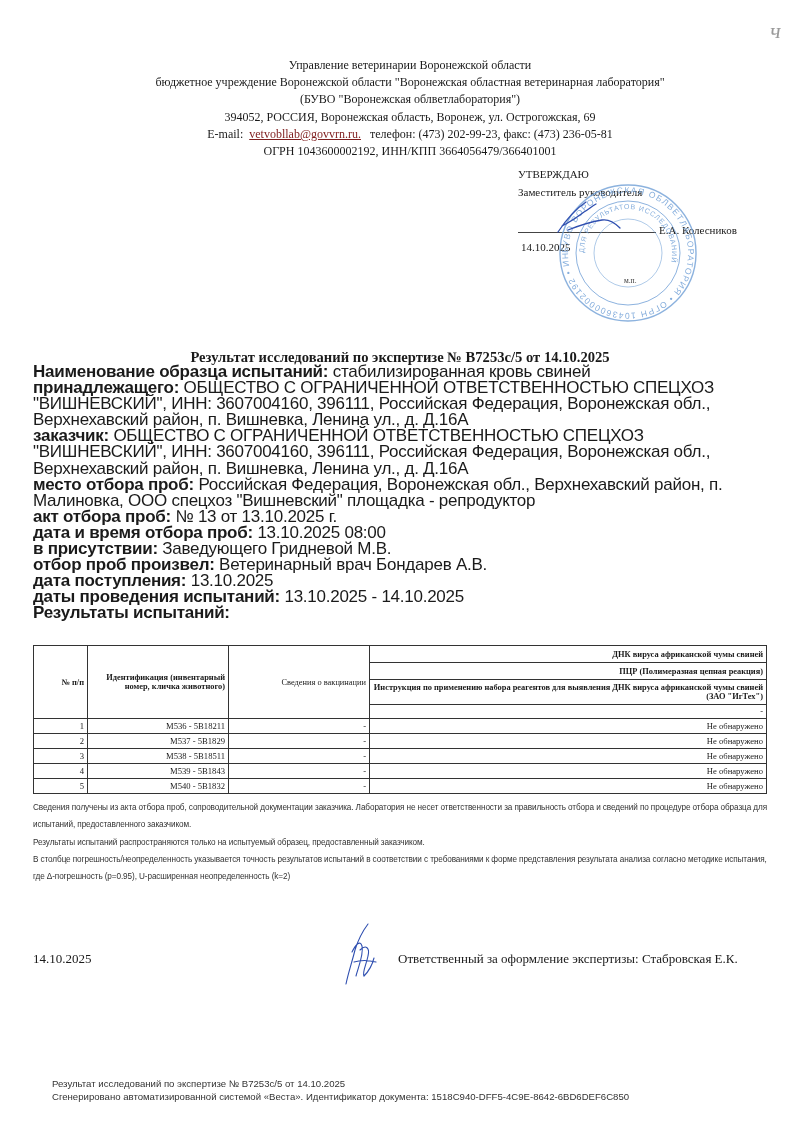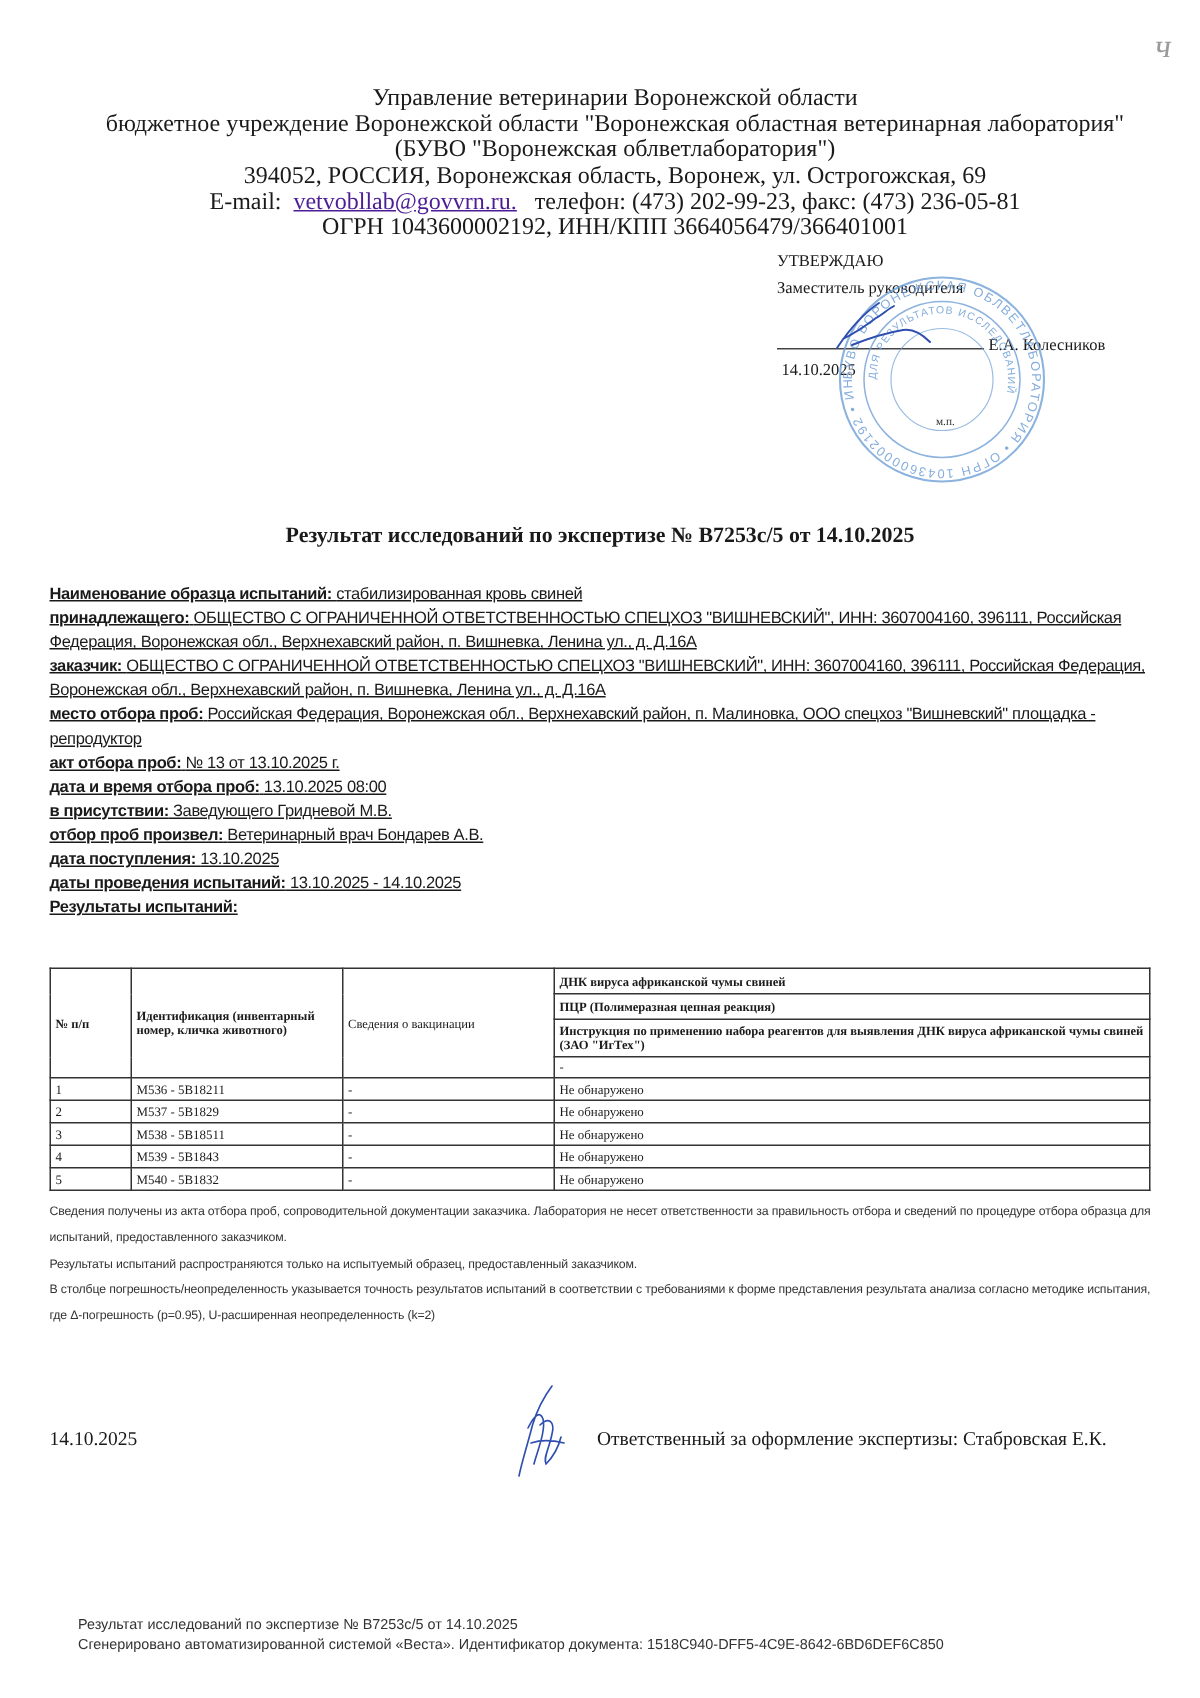--- a/index.html
+++ b/index.html
@@ -3,43 +3,43 @@
 <meta charset="utf-8">
 <style>
   html, body { margin: 0; padding: 0; background: #ffffff; }
   body { width: 800px; height: 1132px; position: relative; overflow: hidden;
          font-family: "Liberation Serif", "DejaVu Serif", serif; color: #1a1a1a; }
 
   .corner-mark { position: absolute; left: 770px; top: 18px; font-size: 22px; color: #9a9a9a;
                  font-family: "Liberation Serif", serif; transform: skewX(-8deg); }
 
   .org-header { position: absolute; left: 60px; width: 700px; top: 57px; text-align: center;
-                font-size: 16px; line-height: 17.2px; }
-  .org-header .email-link { text-decoration: underline; color: #4c1d95; }
+                font-size: 12px; line-height: 17.2px; }
+  .org-header .email-link { text-decoration: underline; color: #7f1d1d; }
 
   .approval { position: absolute; left: 518px; top: 165px; font-size: 11px; line-height: 18px; }
   .approval .sig-line { position: absolute; left: 0; top: 67px; width: 138px; border-top: 1px solid #444; }
   .approval .approver-name { position: absolute; left: 141px; top: 56px; white-space: nowrap; }
   .approval .approval-date { position: absolute; left: 3px; top: 73px; white-space: nowrap; }
 
   .stamp { position: absolute; left: 558px; top: 183px; width: 140px; height: 140px; }
   .signature1 { position: absolute; left: 548px; top: 192px; width: 80px; height: 50px; }
 
   .doc-title { position: absolute; left: 0; width: 800px; top: 349px; text-align: center;
                font-weight: bold; font-size: 14.6px; }
 
-  .info { position: absolute; left: 33px; top: 388px; width: 740px;
+  .info { position: absolute; left: 33px; top: 364px; width: 740px;
           font-family: "Liberation Sans Narrow", "Liberation Sans", sans-serif;
-          font-size: 11px; line-height: 16.1px; letter-spacing: -0.25px; text-decoration: underline; }
+          font-size: 17px; line-height: 16.1px; letter-spacing: -0.25px; }
   .info .label { font-weight: bold; }
   .info p { margin: 0; }
 
   table.results { position: absolute; left: 33px; top: 645px; width: 734px; border-collapse: collapse;
                   font-size: 8.4px; font-family: "Liberation Serif", serif; }
-  table.results td, table.results th { border: 1px solid #333; text-align: left; vertical-align: middle;
+  table.results td, table.results th { border: 1px solid #333; text-align: right; vertical-align: middle;
                   padding: 0 3px; font-weight: normal; }
   table.results th.bold { font-weight: bold; }
   table.results tr.h1 th { height: 16px; }
   table.results tr.h2 th { height: 16px; font-family: Liberation Serif, serif; }
   table.results tr.h3 th { height: 24px; }
   table.results tr.h4 th { height: 13px; }
   table.results tbody td { height: 14px; font-size: 8.6px; }
 
   .notes { position: absolute; left: 33px; top: 799px; width: 740px; font-size: 8.2px; line-height: 17.3px;
            font-family: "Liberation Sans Narrow", "Liberation Sans", sans-serif; color: #333; letter-spacing: -0.1px; }

